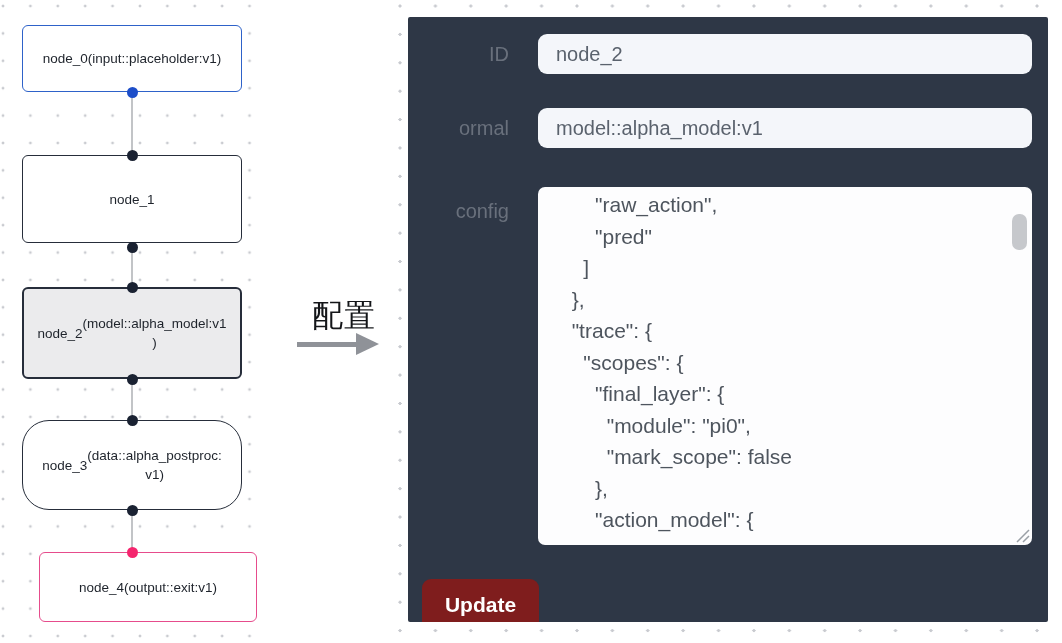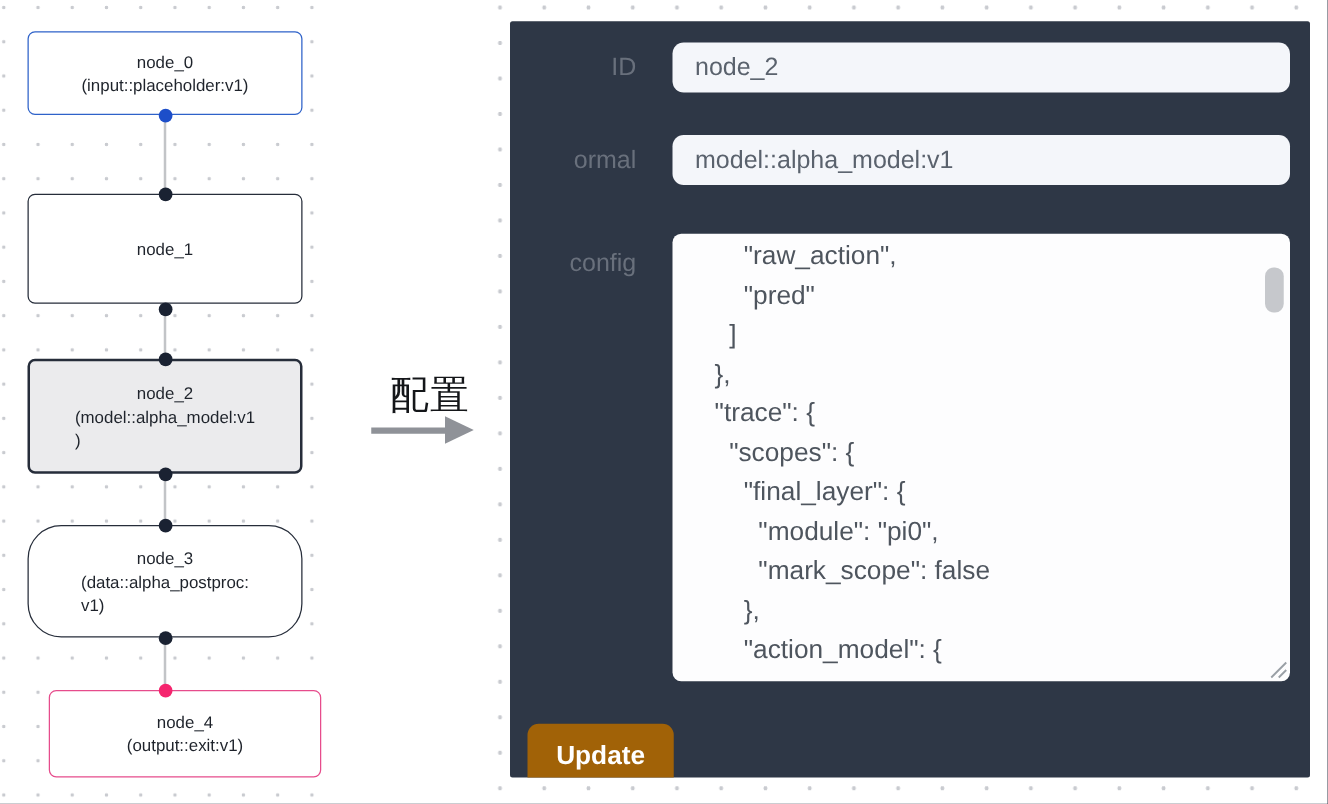--- a/index.html
+++ b/index.html
@@ -12,22 +12,22 @@
   
   .canvas {
     position:absolute; left:0; top:0; width:263px; height:643px;
     background-image: radial-gradient(circle, #c9cbd0 1.4px, rgba(0,0,0,0) 1.6px);
     background-size:27.4px 27.4px;
     background-position:-10.7px -7.7px;
   }
   .node {
     position:absolute; background:#ffffff;
     border:1.5px solid #262d3a; border-radius:6px;
-    display:flex; flex-direction:column; align-items:center; justify-content:center;
-    text-align:left; color:#1e232b; font-size:13.5px; line-height:19px;
+    display:flex; flex-direction:row; align-items:center; justify-content:center;
+    text-align:center; color:#1e232b; font-size:13.5px; line-height:19px;
     box-sizing:border-box;
   }
   .node .sub { white-space:pre-line; }
   #n0 { left:22px; top:25px;  width:220px; height:67px; border-color:#2e62c9; }
   #n1 { left:22px; top:155px; width:220px; height:88px; }
   #n2 { left:22px; top:287px; width:220px; height:92px; border-width:2px; background:#ebebed; }
   #n3 { left:22px; top:420px; width:220px; height:90px;border-radius:27px; }
   #n4 { left:23px; top:552px; width:218px; height:70px; border-color:#e64c8c;margin-left:16px; }
 
   .edge { position:absolute; left:131px; width:2px; background:#c2c4c7; }
@@ -95,21 +95,21 @@
     font-family:inherit; outline:none;
   }
   .thumb {
     position:absolute; left:604px; top:197px; width:15px; height:36px;
     background:#c6c8cc; border-radius:7px;
   }
   .resize-handle { position:absolute; left:606px; top:510px; width:16px; height:16px; }
 
   .update {
     position:absolute; left:14px; top:562px; width:117px; height:52px;
-    background:#a16207; border:none; border-radius:9px;
+    background:#7f1d1d; border:none; border-radius:9px;
     color:#ffffff; font-size:21px; font-weight:600; font-family:inherit;
     cursor:pointer;
   }
 </style>
 </head>
 <body>
 
 <div class="canvas">
 
   <div class="edge" id="e0"></div>

